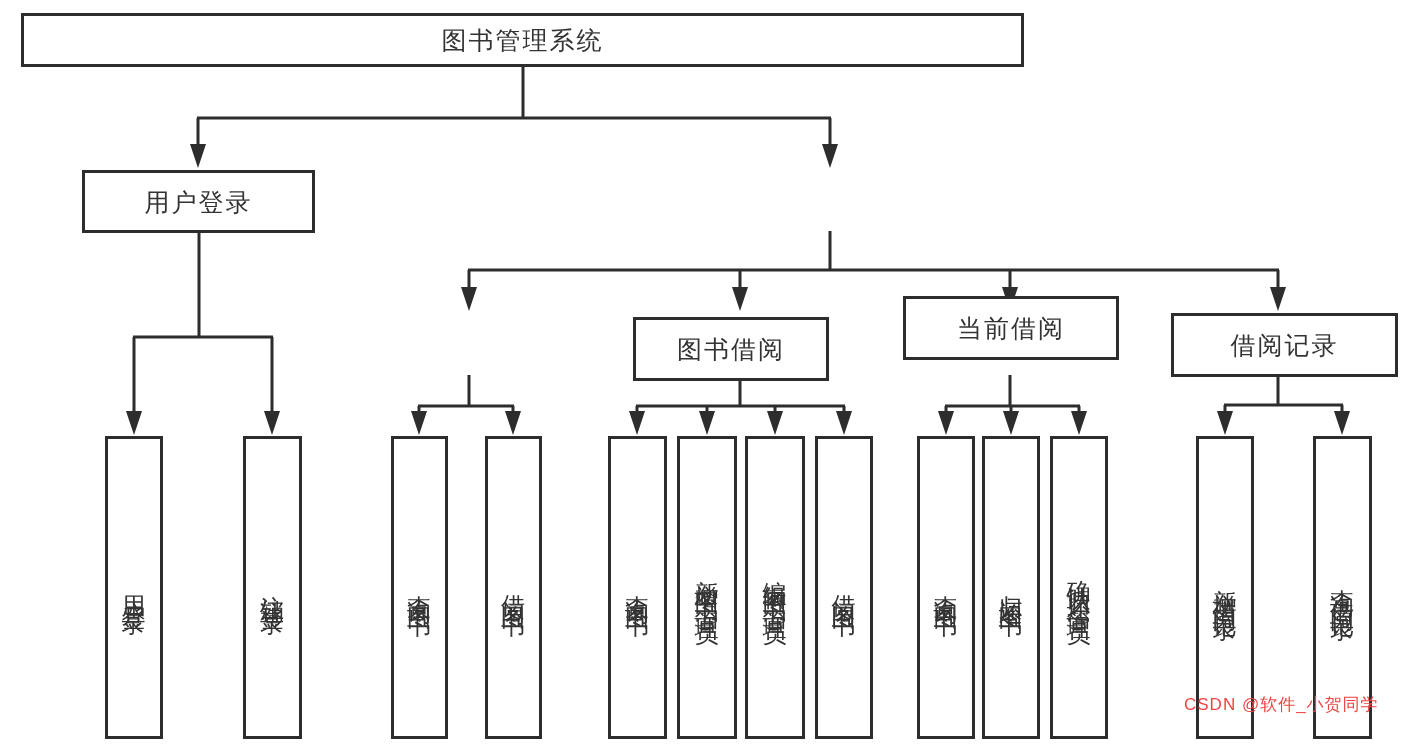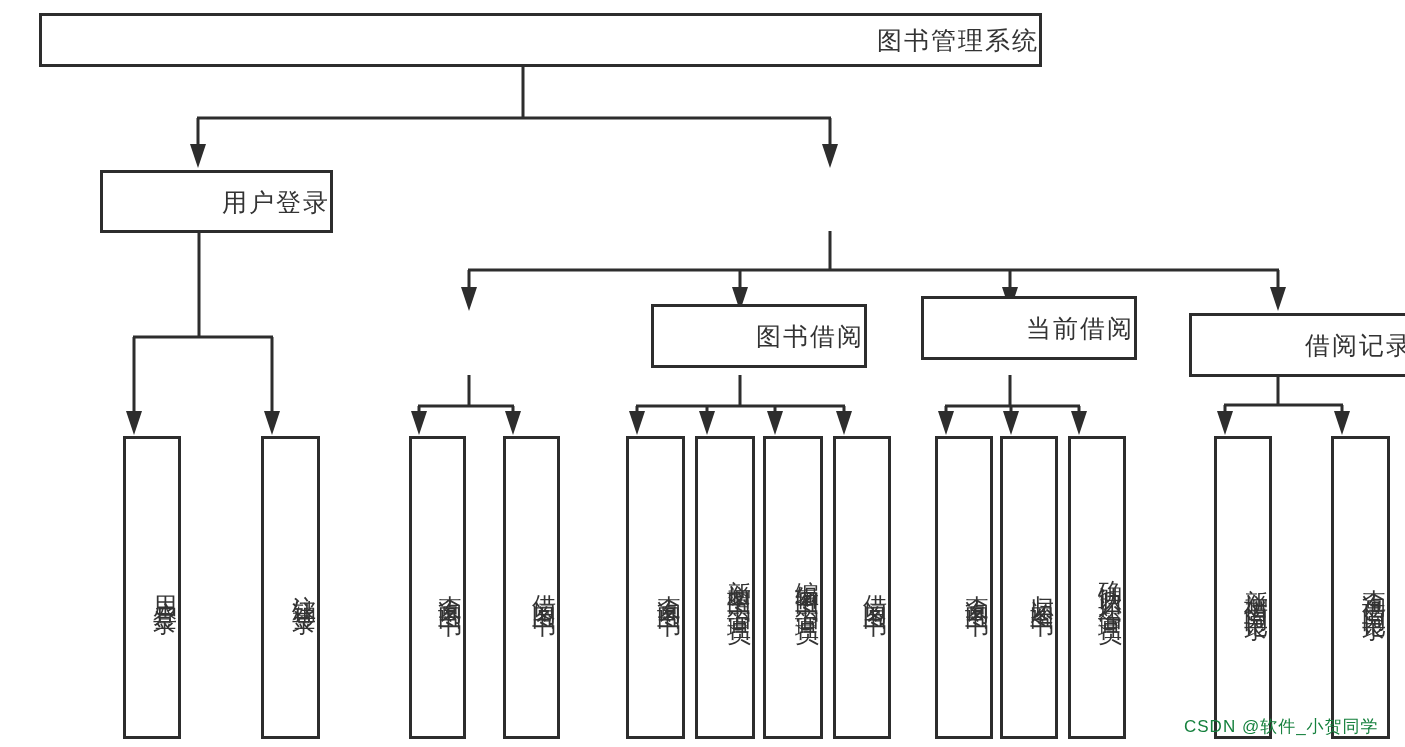--- a/index.html
+++ b/index.html
@@ -21,46 +21,45 @@
     top: 0;
     z-index: 0;
   }
   .node {
     position: absolute;
     box-sizing: border-box;
     background: #ffffff;
     border: 3px solid #2d2d2d;
     display: flex;
     align-items: center;
-    justify-content: flex-end;
+    justify-content: center;
     z-index: 1;
     color: #333333;
-    margin-left: 18px;
   }
   .hlabel {
     font-size: 25px;
     letter-spacing: 2px;
     white-space: nowrap;
     line-height: 1.2;
   }
   .vtext {
     writing-mode: vertical-rl;
     text-orientation: mixed;
     font-size: 24px;
     letter-spacing: 6px;
     line-height: 1.05;
     white-space: nowrap;
   }
   .watermark {
     position: absolute;
     left: 1184px;
-    top: 715px;
+    top: 693px;
     font-size: 17px;
     letter-spacing: 1px;
-    color: #15803d;
+    color: #ef4444;
     white-space: nowrap;
     z-index: 5;
   }
 </style>
 </head>
 <body>
 
 <div class="canvas">
 
   <svg class="wires" width="1405" height="747" viewBox="0 0 1405 747">
@@ -92,21 +91,21 @@
   </svg>
 
   <div class="node" style="left:21px; top:13px; width:1003px; height:54px">
     <span class="hlabel">图书管理系统</span>
   </div>
 
   <div class="node" style="left:82px; top:170px; width:233px; height:63px">
     <span class="hlabel">用户登录</span>
   </div>
 
-  <div class="node" style="left:633px; top:304px; width:216px; height:64px">
+  <div class="node" style="left:633px; top:317px; width:196px; height:64px">
     <span class="hlabel">图书借阅</span>
   </div>
   <div class="node" style="left:903px; top:296px; width:216px; height:64px">
     <span class="hlabel">当前借阅</span>
   </div>
   <div class="node" style="left:1171px; top:313px; width:227px; height:64px">
     <span class="hlabel">借阅记录</span>
   </div>
 
   <div class="node" style="left:105px; top:436px; width:58px; height:303px">

